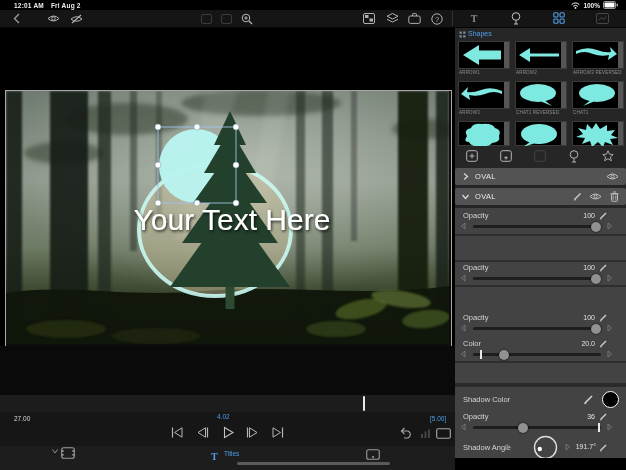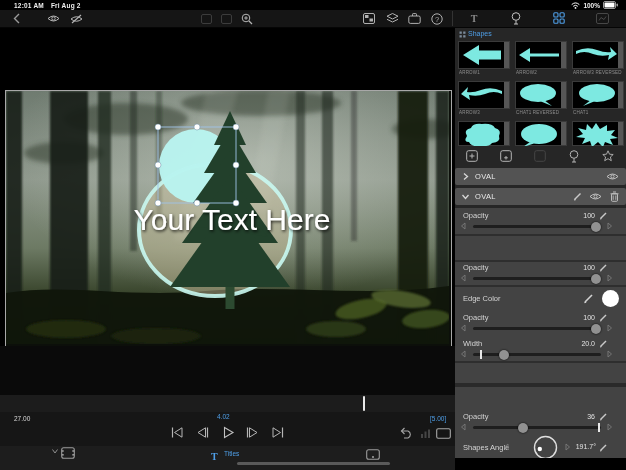--- a/index.html
+++ b/index.html
@@ -555,30 +555,20 @@
             <div class="thumb" style="left:118px"></div>
           </div>
         <span class="sarrow" style="left:152px">
             <svg width="6" height="8" viewBox="0 0 6 8">
               <path d="M1,1 L4.5,4 L1,7 Z" fill="none" stroke="#7a7a7a" stroke-width="0.9"></path>
             </svg>
           </span>
       </div>
       <div class="sep" style="top:77px"></div>
 
-      <div class="crow" style="top:79px">
-        <span class="plabel">Edge Color</span>
-        <span class="pencil" style="right:32px;top:6px">
-            <svg width="11" height="11" viewBox="0 0 11 11">
-              <line x1="2" y1="9" x2="9" y2="2" stroke="#d2d2d2" stroke-width="1.6"></line>
-              <line x1="1.4" y1="9.6" x2="3.2" y2="9.2" stroke="#d2d2d2" stroke-width="1.2"></line>
-            </svg>
-          </span>
-        <span class="swatch" style="background-color: rgb(255, 255, 255);"></span>
-      </div>
 
       <div class="prow" style="top:104px">
         <span class="plabel">Opacity</span>
         <span class="pval">100</span>
         <span class="pencil">
             <svg width="9" height="9" viewBox="0 0 9 9">
               <line x1="1.5" y1="7.5" x2="7" y2="2" stroke="#c9c9c9" stroke-width="1.4"></line>
               <line x1="1" y1="8" x2="2.5" y2="7.7" stroke="#c9c9c9" stroke-width="1"></line>
             </svg>
           </span>
@@ -593,21 +583,21 @@
             <div class="thumb" style="left:118px"></div>
           </div>
         <span class="sarrow" style="left:152px">
             <svg width="6" height="8" viewBox="0 0 6 8">
               <path d="M1,1 L4.5,4 L1,7 Z" fill="none" stroke="#7a7a7a" stroke-width="0.9"></path>
             </svg>
           </span>
       </div>
 
       <div class="prow" style="top:130px">
-        <span class="plabel">Width</span>
+        <span class="plabel">Color</span>
         <span class="pval">20.0</span>
         <span class="pencil">
             <svg width="9" height="9" viewBox="0 0 9 9">
               <line x1="1.5" y1="7.5" x2="7" y2="2" stroke="#c9c9c9" stroke-width="1.4"></line>
               <line x1="1" y1="8" x2="2.5" y2="7.7" stroke="#c9c9c9" stroke-width="1"></line>
             </svg>
           </span>
       </div>
       <div class="srow" style="top:141px">
         <span class="sarrow" style="left:5px">
@@ -622,20 +612,30 @@
         <span class="sarrow" style="left:152px">
             <svg width="6" height="8" viewBox="0 0 6 8">
               <path d="M1,1 L4.5,4 L1,7 Z" fill="none" stroke="#7a7a7a" stroke-width="0.9"></path>
             </svg>
           </span>
       </div>
       <div class="sep" style="top:153px"></div>
 
       <div class="sep" style="top:175px;height:4px;background:#2a2a2a"></div>
 
+      <div class="crow" style="top:180px">
+        <span class="plabel">Shadow Color</span>
+        <span class="pencil" style="right:32px;top:6px">
+            <svg width="11" height="11" viewBox="0 0 11 11">
+              <line x1="2" y1="9" x2="9" y2="2" stroke="#d2d2d2" stroke-width="1.6"></line>
+              <line x1="1.4" y1="9.6" x2="3.2" y2="9.2" stroke="#d2d2d2" stroke-width="1.2"></line>
+            </svg>
+          </span>
+        <span class="swatch" style="border: 1.5px solid rgb(255, 255, 255); box-sizing: border-box; background-color: rgb(0, 0, 0);"></span>
+      </div>
 
       <div class="prow" style="top:203px">
         <span class="plabel">Opacity</span>
         <span class="pval">36</span>
         <span class="pencil">
             <svg width="9" height="9" viewBox="0 0 9 9">
               <line x1="1.5" y1="7.5" x2="7" y2="2" stroke="#c9c9c9" stroke-width="1.4"></line>
               <line x1="1" y1="8" x2="2.5" y2="7.7" stroke="#c9c9c9" stroke-width="1"></line>
             </svg>
           </span>
@@ -651,21 +651,21 @@
             <div class="thumb" style="left:45px"></div>
           </div>
         <span class="sarrow" style="left:152px">
             <svg width="6" height="8" viewBox="0 0 6 8">
               <path d="M1,1 L4.5,4 L1,7 Z" fill="none" stroke="#7a7a7a" stroke-width="0.9"></path>
             </svg>
           </span>
       </div>
 
       <div class="prow" style="top:226px;height:26px">
-        <span class="plabel" style="top:9px">Shapes Angle</span>
+        <span class="plabel" style="top:9px">Shadow Angle</span>
         <span class="sarrow" style="left:48px;top:9px">
             <svg width="6" height="8" viewBox="0 0 6 8">
               <path d="M5,1 L1.5,4 L5,7 Z" fill="none" stroke="#7a7a7a" stroke-width="0.9"></path>
             </svg>
           </span>
         <span style="position:absolute;left:78px;top:1px">
             <svg width="25" height="25" viewBox="0 0 25 25">
               <circle cx="12.5" cy="12.5" r="11" fill="none" stroke="#dedede" stroke-width="1.4"></circle>
               <circle cx="6.8" cy="14" r="2.2" fill="#ffffff"></circle>
             </svg>

